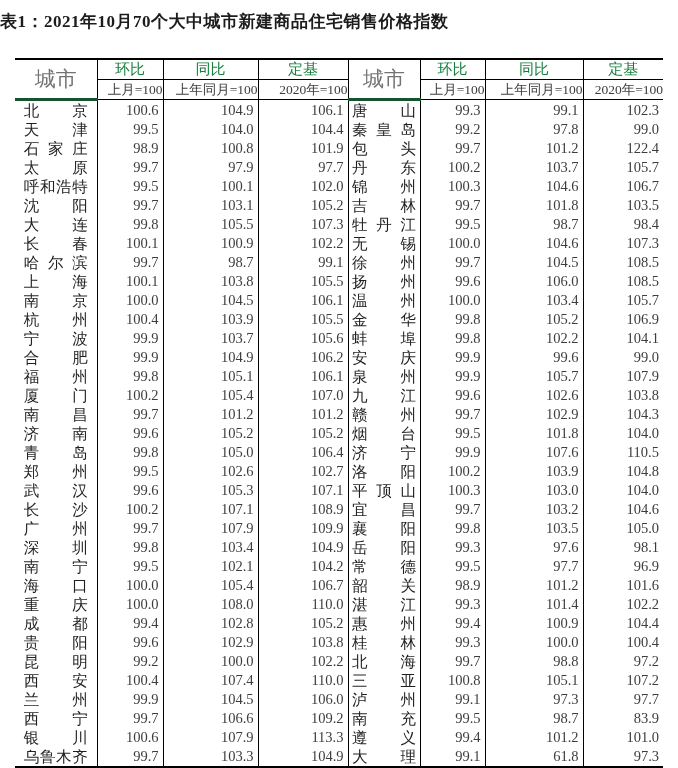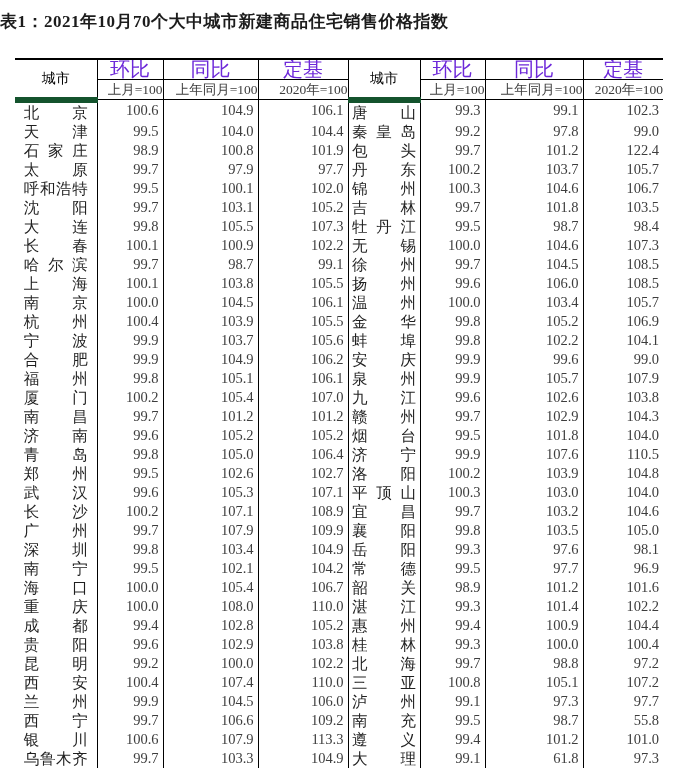--- a/index.html
+++ b/index.html
@@ -36,28 +36,28 @@
     height: 19px;
     line-height: 19px;
     border-left: 1px solid #000;
     font-weight: normal;
     overflow: hidden;
     white-space: nowrap;
   }
   .first-col { border-left: none; }
   thead th.group-hdr {
     border-bottom: 1px solid #000;
-    font-size: 20px;
-    color: #6d28d9;
+    font-size: 15px;
+    color: #15803d;
     text-align: center;
   }
   thead th.city-hdr {
-    border-bottom: 6px solid #14532d;
-    font-size: 14px;
-    color: #000000;
+    border-bottom: 3px solid #14532d;
+    font-size: 21px;
+    color: #737373;
     text-align: center;
   }
   thead tr.sub th {
     border-bottom: 1px solid #000;
     font-size: 13.5px;
     color: #3d3d3d;
     text-align: right;
   }
   td.num {
     text-align: right;
@@ -435,21 +435,21 @@
           <td class="num">97.7</td>
         </tr>
         <tr>
           <td class="first-col city-cell"><span class="city">西宁</span></td>
           <td class="num">99.7</td>
           <td class="num">106.6</td>
           <td class="num">109.2</td>
           <td class="city-cell"><span class="city">南充</span></td>
           <td class="num">99.5</td>
           <td class="num">98.7</td>
-          <td class="num">55.8</td>
+          <td class="num">83.9</td>
         </tr>
         <tr>
           <td class="first-col city-cell"><span class="city">银川</span></td>
           <td class="num">100.6</td>
           <td class="num">107.9</td>
           <td class="num">113.3</td>
           <td class="city-cell"><span class="city">遵义</span></td>
           <td class="num">99.4</td>
           <td class="num">101.2</td>
           <td class="num">101.0</td>

